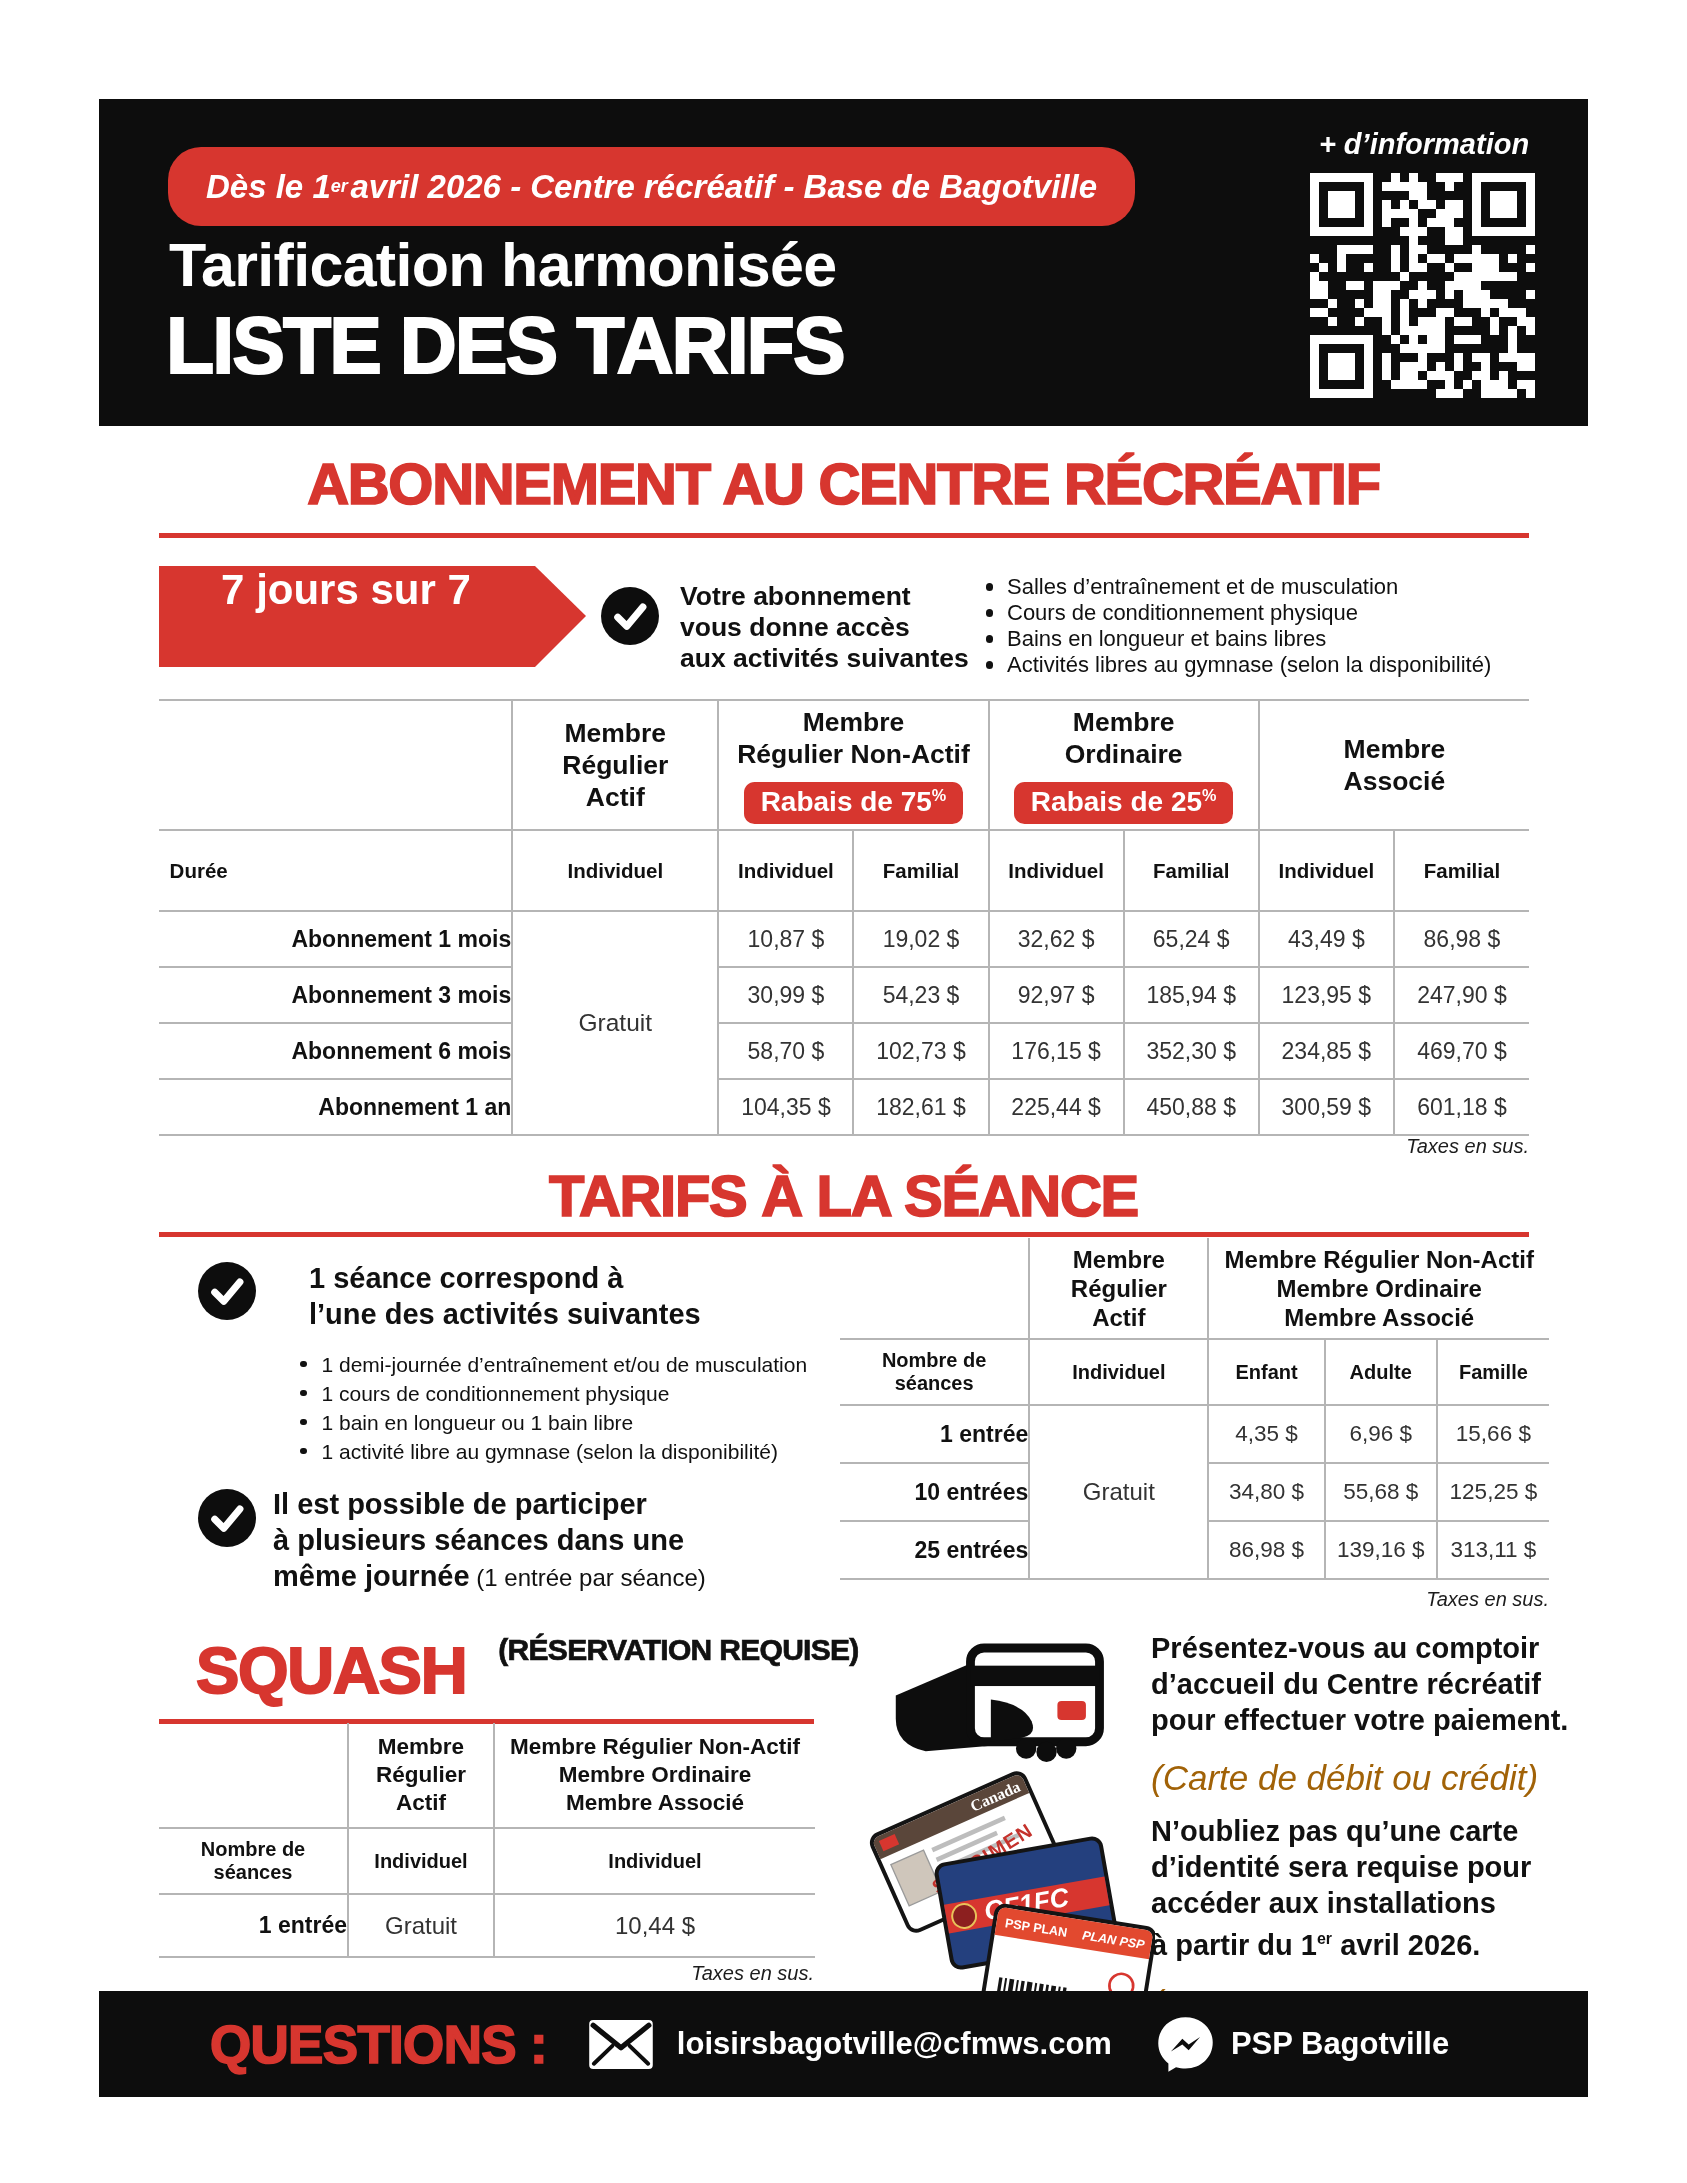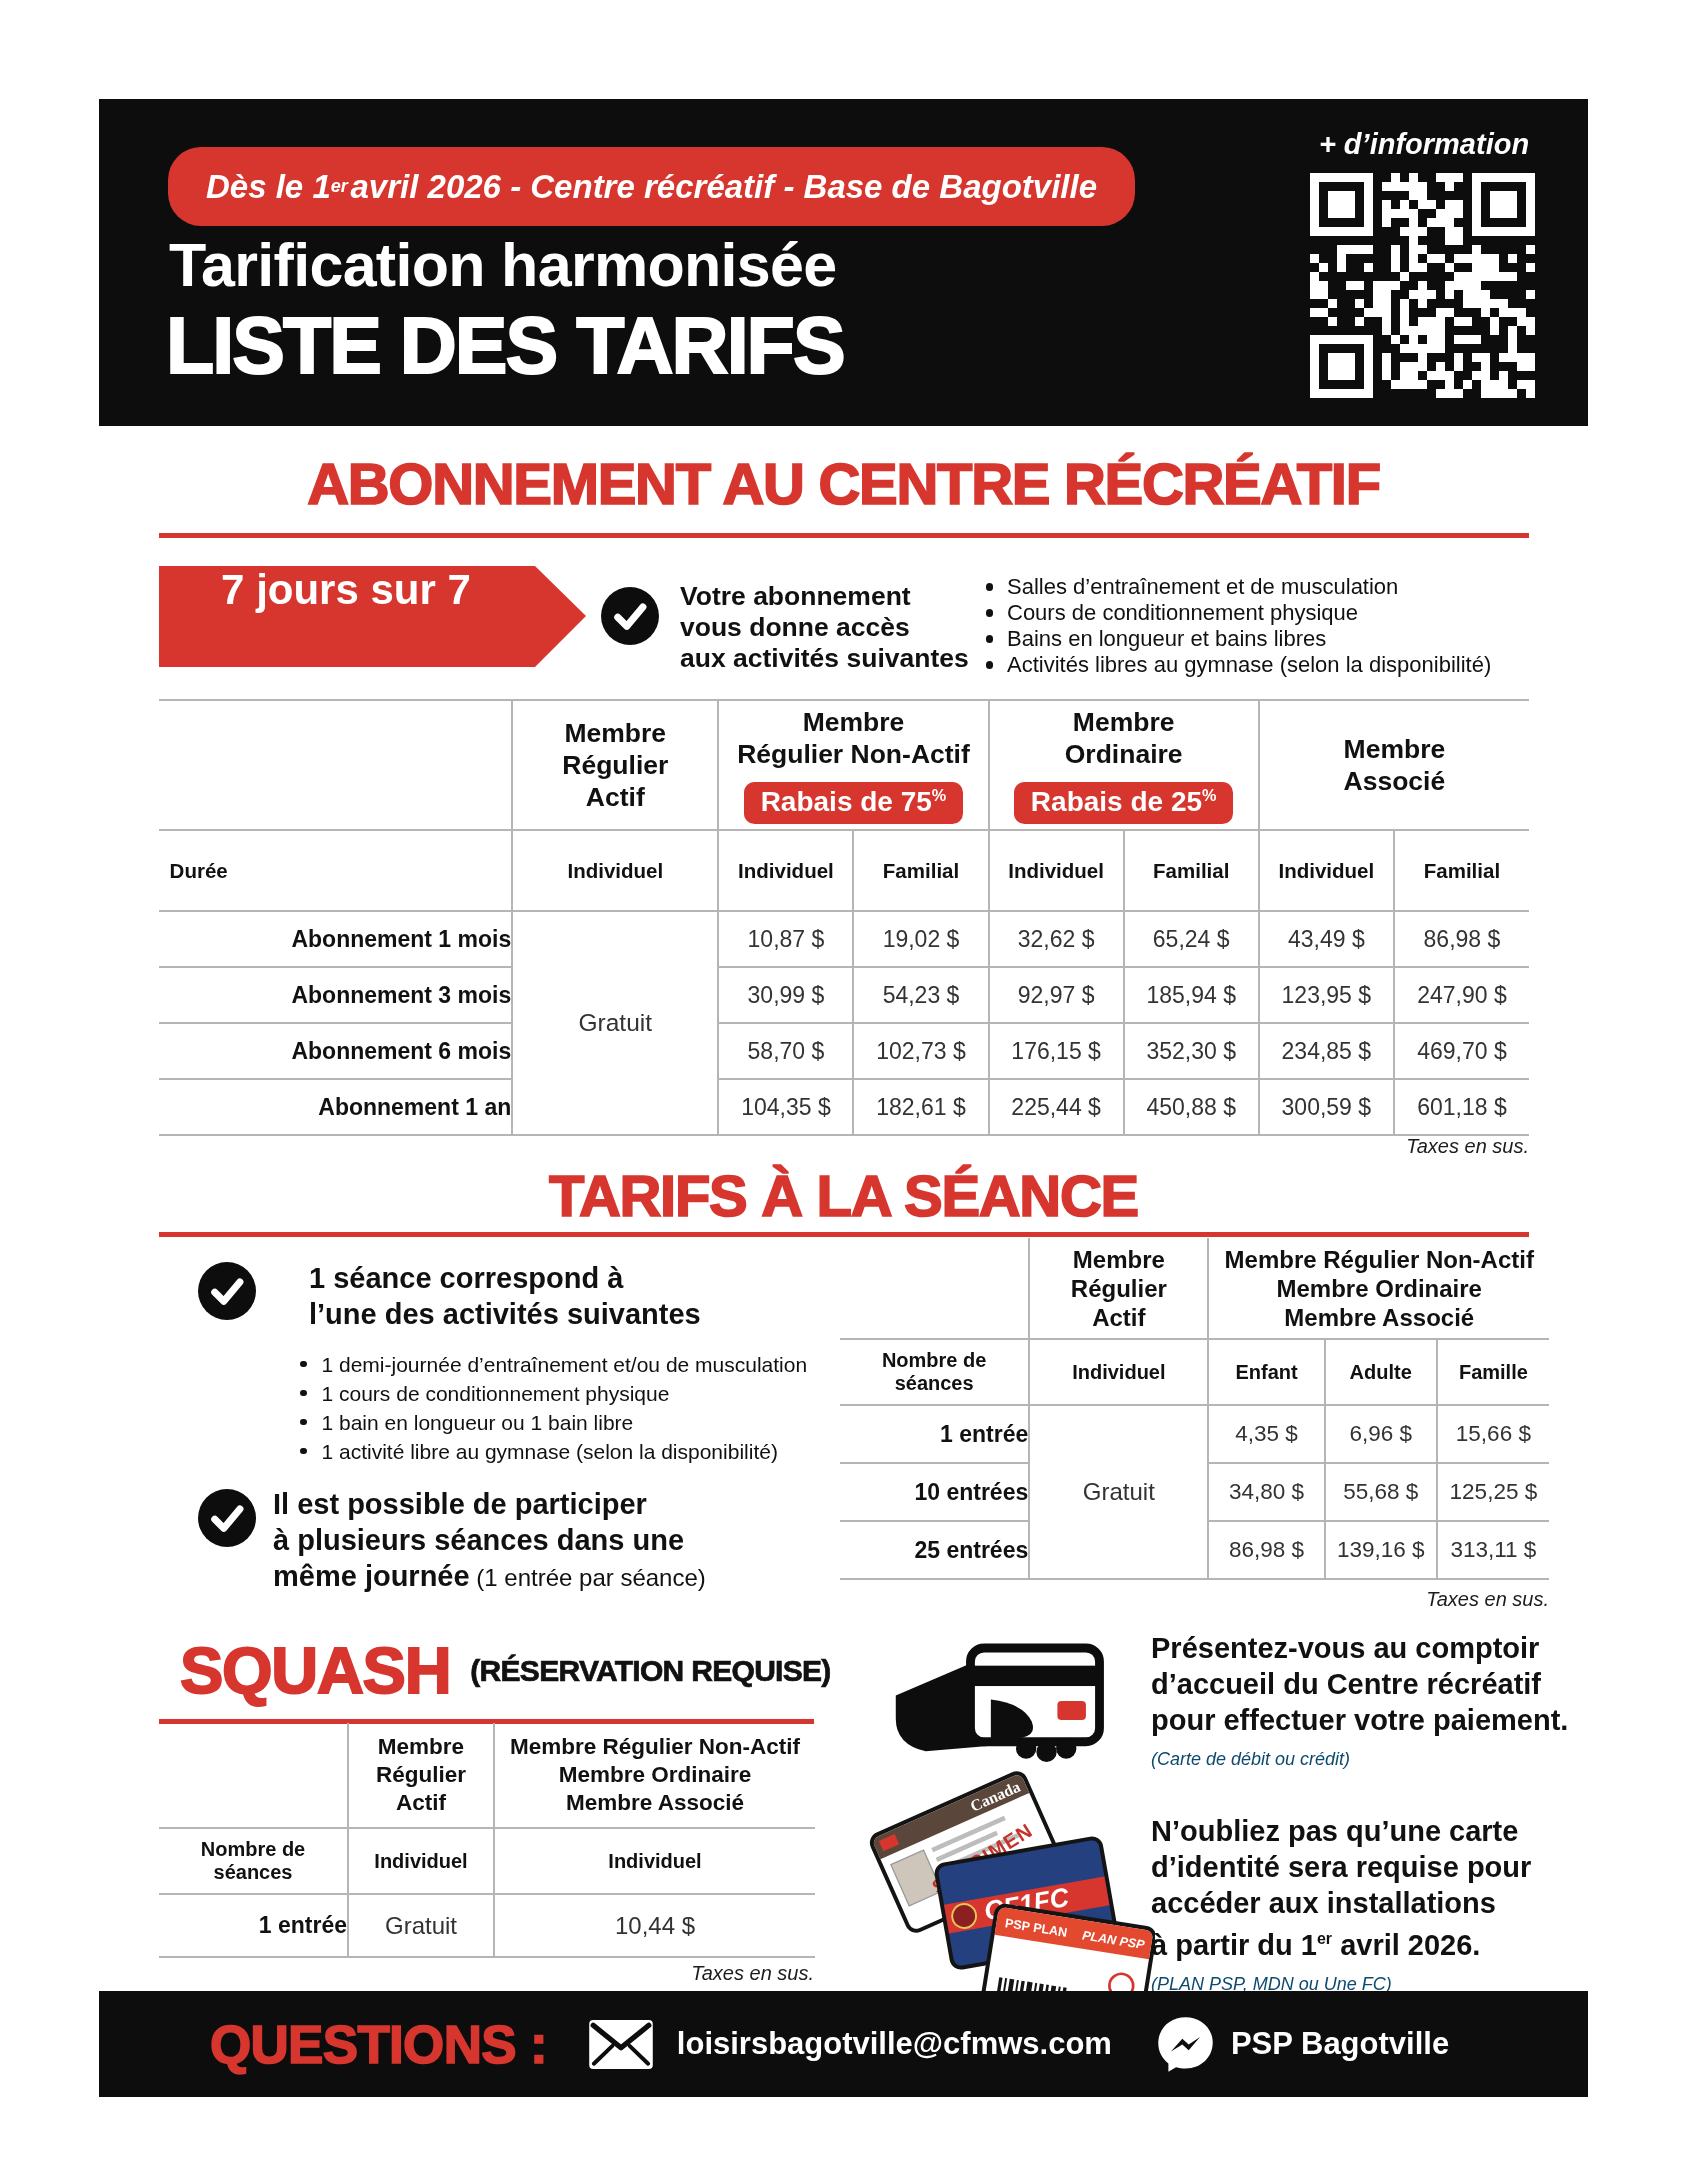--- a/index.html
+++ b/index.html
@@ -89,40 +89,40 @@
   .stable .gh td{border-bottom:2px solid var(--line);height:101px;}
   .stable .sh td{border-bottom:2px solid var(--line);height:66px;}
   .stable .dr td{border-bottom:2px solid var(--line);height:58px;}
   .stable .gname{font-size:24px;line-height:29px;}
   .stable .shc{font-size:20px;}
   .stable .rowlab{padding-left:9.3px;}
   .stable .price{font-size:22.5px;}
   .stable .free{font-size:24px;}
 
   
-  .squash-title{position:absolute;left:180px;top:1633px;display:flex;align-items:center;white-space:nowrap;}
+  .squash-title{position:absolute;left:196px;top:1633px;display:flex;align-items:flex-start;white-space:nowrap;gap:12px;}
   .squash-title .big{color:var(--red);font-size:65px;font-weight:bold;letter-spacing:-1.3px;-webkit-text-stroke:2px var(--red);}
   .squash-title .sub{color:var(--ink);font-size:30px;font-weight:bold;letter-spacing:-0.7px;margin-left:20px;-webkit-text-stroke:0.7px var(--ink);}
   .qtable{position:absolute;left:159px;top:1723px;width:655px;}
   .qtable .gh td{border-bottom:2px solid var(--line);height:105px;}
   .qtable .sh td{border-bottom:2px solid var(--line);height:66px;}
   .qtable .dr td{border-bottom:2px solid var(--line);height:63px;}
   .qtable .gname{font-size:22.5px;line-height:28px;}
   .qtable .shc{font-size:20px;}
   .qtable .price{font-size:24px;}
   .qtable .free{font-size:24px;}
 
   
   .hand-icon{position:absolute;left:890px;top:1629px;width:218px;height:146px;}
   .cards-icon{position:absolute;left:857px;top:1760px;width:298px;height:265px;}
   .pay-text{position:absolute;left:1151px;top:1630px;width:437px;}
   .id-text{position:absolute;left:1151px;top:1813px;width:437px;}
   .btxt{font-size:29px;font-weight:bold;line-height:36px;color:var(--ink);}
   .btxt sup{font-size:55%;}
-  .ptxt{margin-top:11px;font-size:18px;font-style:italic;color:#0c4a6e;}
+  .ptxt{margin-top:20px;font-size:35px;font-style:italic;color:#a16207;}
 
   
   .footer{position:absolute;left:99px;top:1991px;width:1489px;height:106px;background:var(--black);
           display:flex;align-items:center;padding-left:111px;}
   .f-q{color:var(--red);font-size:53px;font-weight:bold;letter-spacing:-0.7px;-webkit-text-stroke:1.7px var(--red);white-space:nowrap;}
   .f-env{width:64px;height:49px;margin-left:42px;flex:none;}
   .f-email{color:#fff;font-size:31px;font-weight:bold;margin-left:24px;white-space:nowrap;}
   .f-msgr{width:57px;height:57px;margin-left:45px;flex:none;}
   .f-psp{color:#fff;font-size:31px;font-weight:bold;margin-left:17px;white-space:nowrap;}
 </style>

